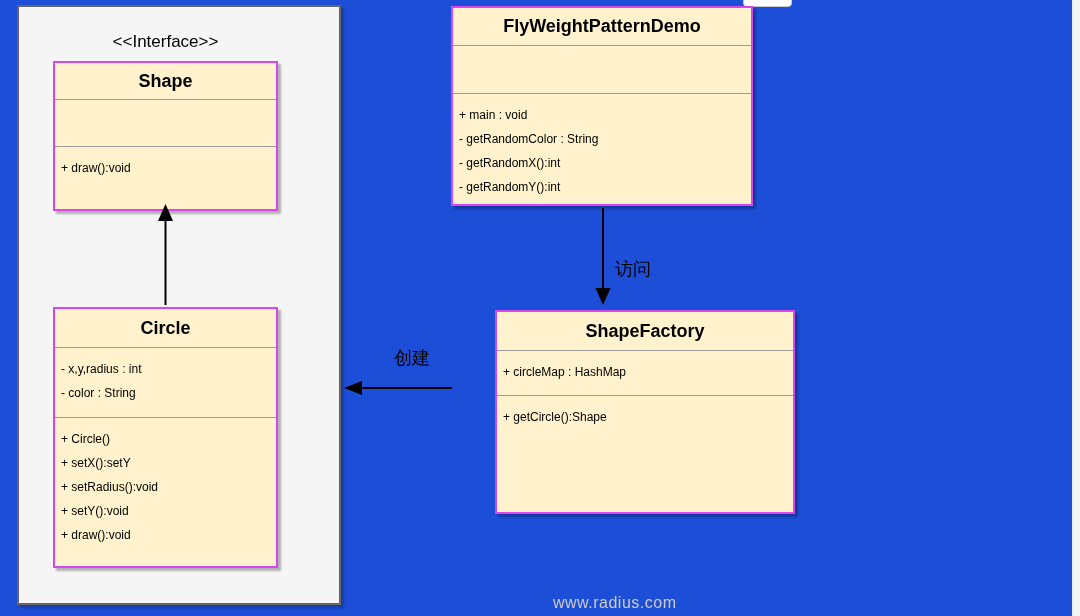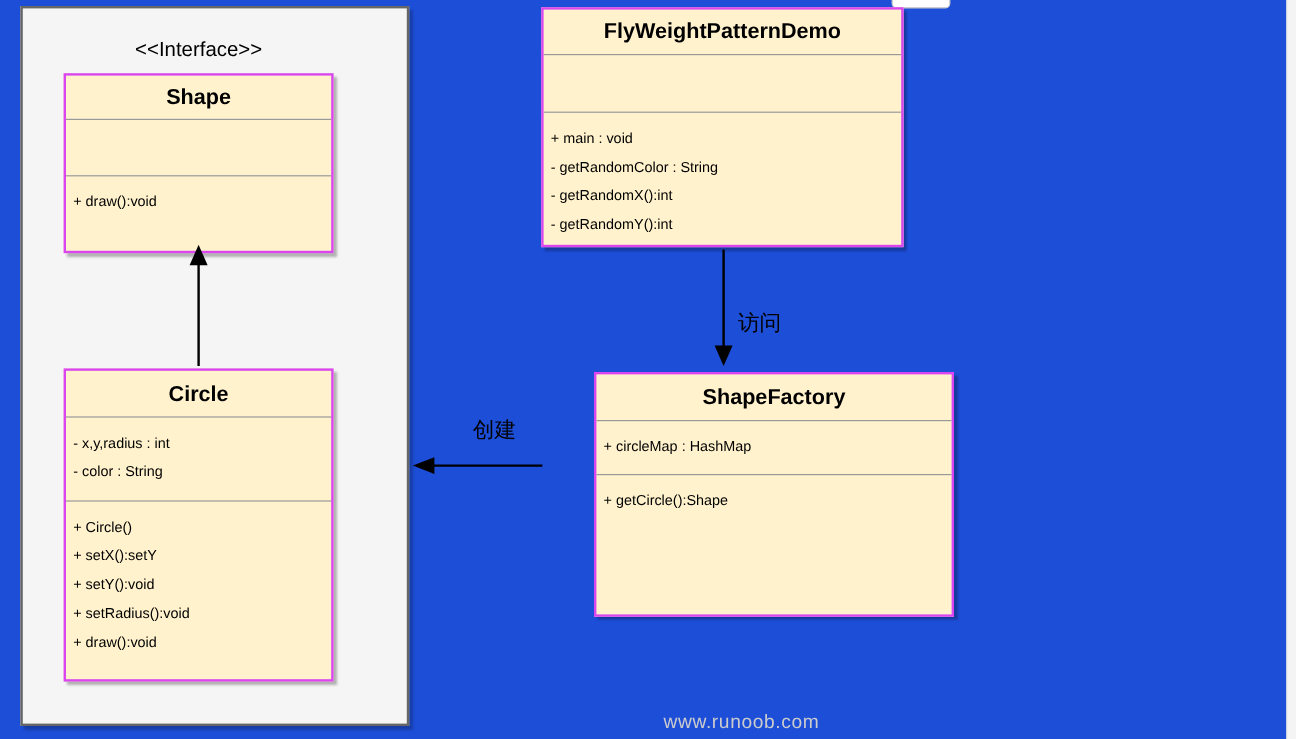--- a/index.html
+++ b/index.html
@@ -145,22 +145,22 @@
 
   <div class="uml-box box-circle">
     <div class="uml-header">Circle</div>
     <div class="uml-section sec-fields">
         <div class="member-line">- x,y,radius : int</div>
         <div class="member-line">- color : String</div>
       </div>
     <div class="uml-section sec-methods">
         <div class="member-line">+ Circle()</div>
         <div class="member-line">+ setX():setY</div>
+        <div class="member-line">+ setRadius():void</div>
         <div class="member-line">+ setY():void</div>
-        <div class="member-line">+ setRadius():void</div>
         <div class="member-line">+ draw():void</div>
       </div>
   </div>
 
   <div class="uml-box box-demo">
     <div class="uml-header">FlyWeightPatternDemo</div>
     <div class="uml-section sec-fields"></div>
     <div class="uml-section sec-methods">
         <div class="member-line">+ main : void</div>
         <div class="member-line">- getRandomColor : String</div>
@@ -193,15 +193,15 @@
 
     <g>
       <line x1="452" y1="388" x2="360" y2="388" stroke="#000000" stroke-width="2"></line>
       <polygon points="344,388 362,381 362,395" fill="#000000"></polygon>
     </g>
   </svg>
 
   <div class="rel-label label-access">访问</div>
   <div class="rel-label label-create">创建</div>
 
-  <div class="watermark">www.runoob.com</div>
+  <div class="watermark">www.radius.com</div>
 
 </div>
 
 </body></html>

